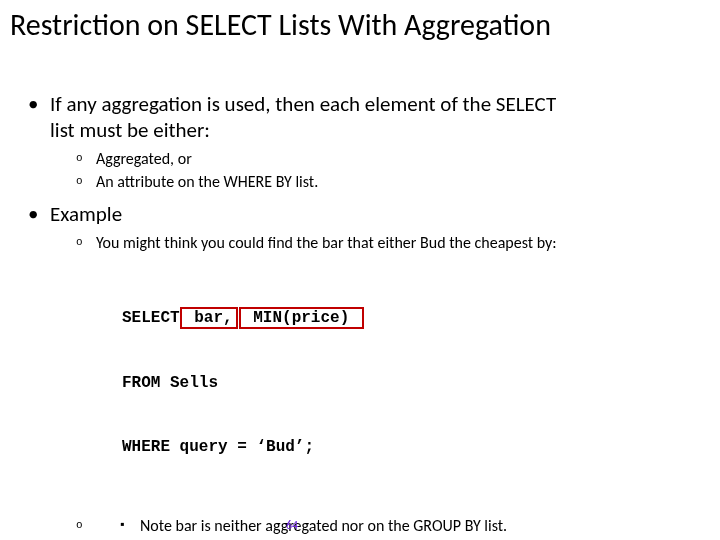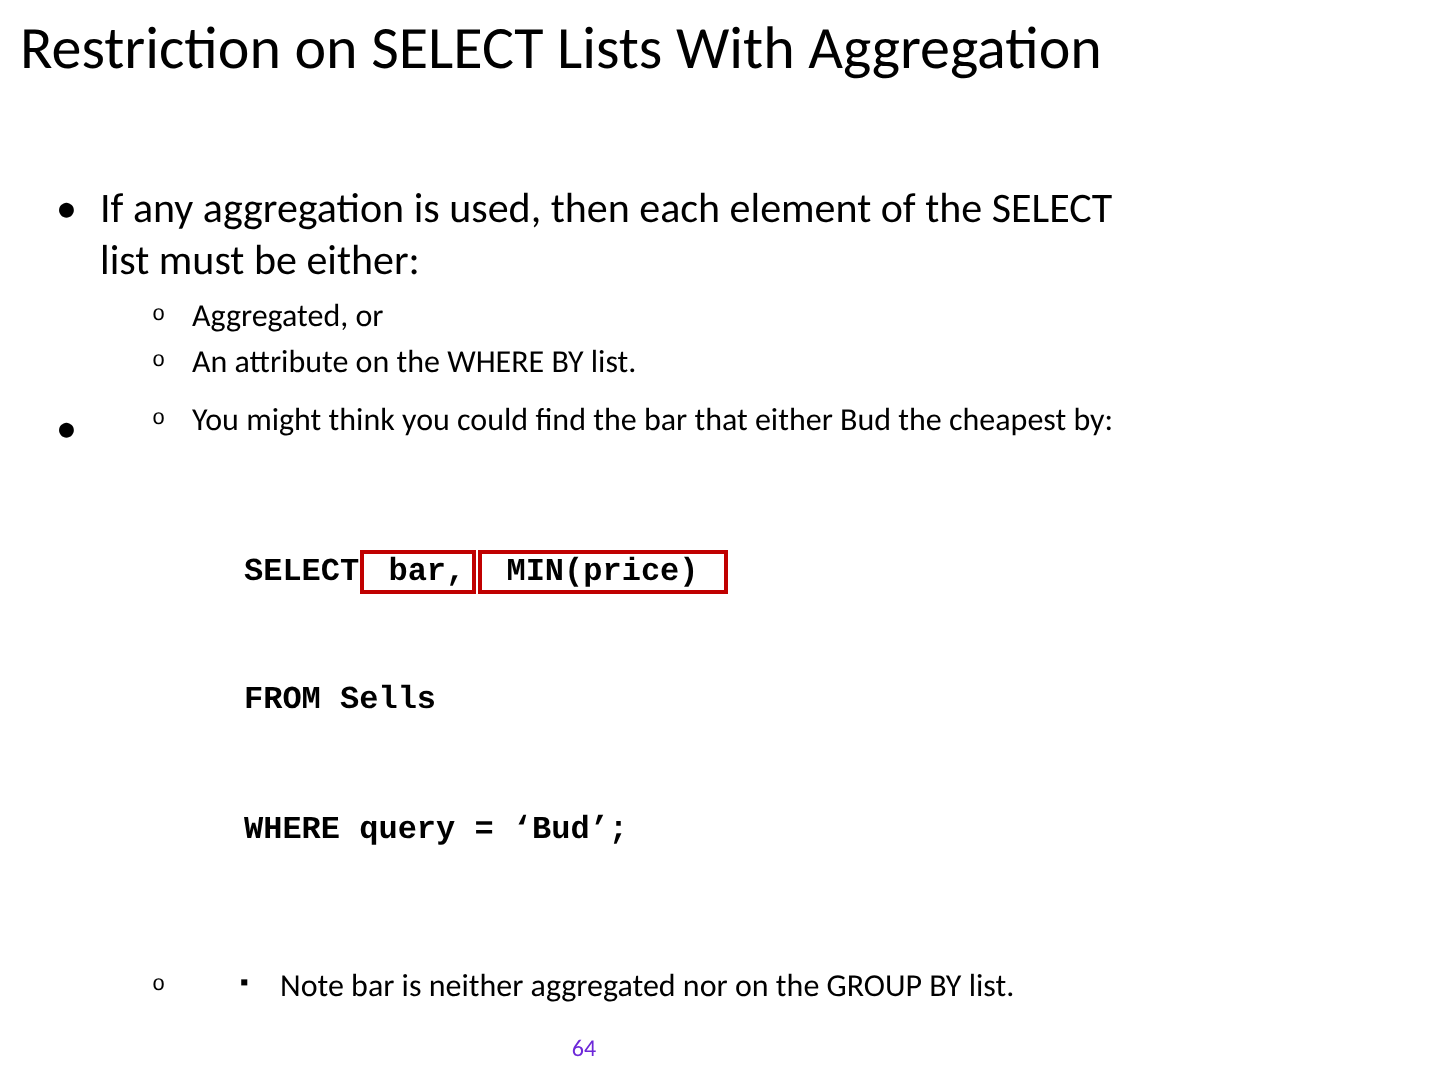--- a/index.html
+++ b/index.html
@@ -30,20 +30,21 @@
 
   <ul class="lvl1">
     <li>
       <span>If any aggregation is used, then each element of the SELECT list must be either:</span>
       <ul class="lvl2">
         <li>Aggregated, or</li>
         <li>An attribute on the WHERE BY list.</li>
       </ul>
     </li>
     <li>
+      <span>Example</span>
       <ul class="lvl2">
         <li>
           <span>You might think you could find the bar that either Bud the cheapest by:</span>
           <div class="codeblock">
             <span class="line"><span>SELECT</span><span class="box"> bar,</span><span class="box-gap"></span><span class="box"> MIN(price) </span></span>
             <span class="line">FROM Sells</span>
             <span class="line">WHERE query = ‘Bud’;</span>
           </div>
         </li>
         <li>

